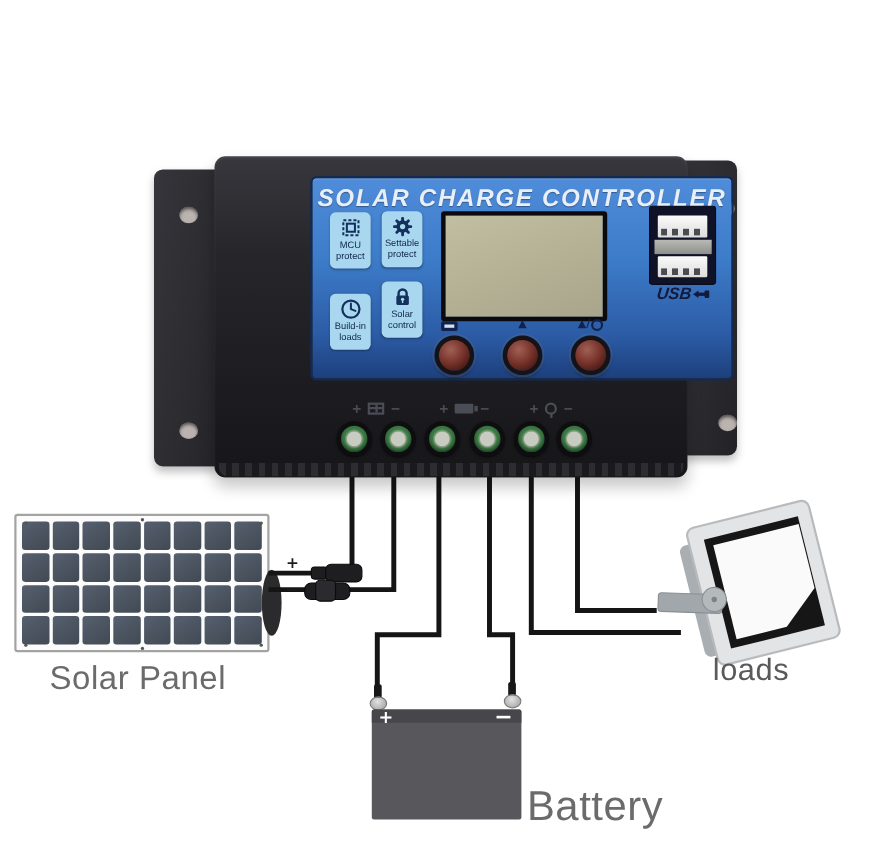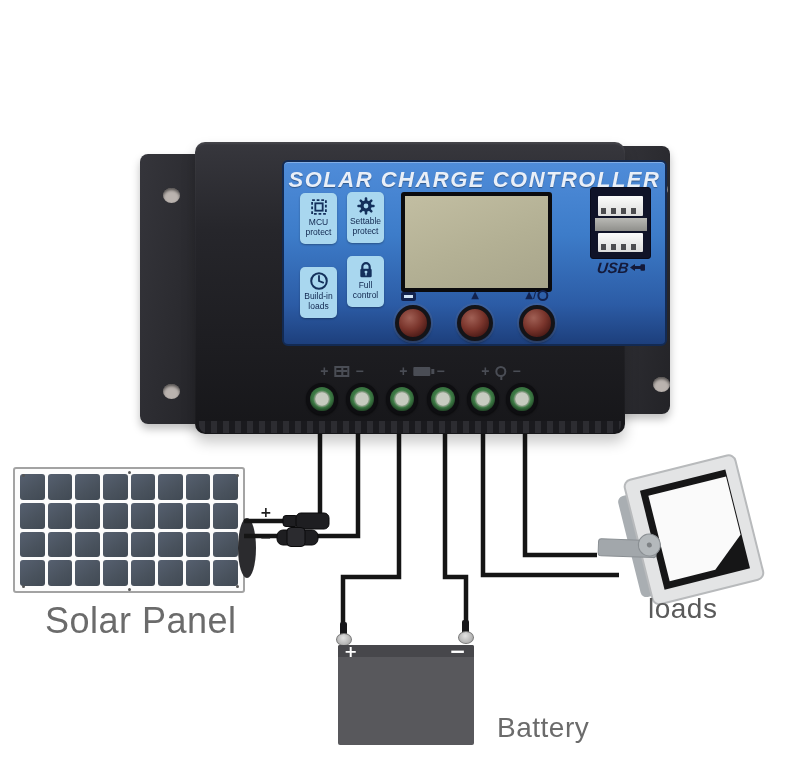--- a/index.html
+++ b/index.html
@@ -234,21 +234,21 @@
           <span class="bl">Build-in</span>
           <span class="bl">loads</span>
         </div>
         <div class="badge" style="left:63px;top:94px">
           <svg viewBox="0 0 24 24">
             <path d="M8 11 V8.5 a4 4 0 0 1 8 0 V11" fill="none" stroke="#14305c" stroke-width="2.4"></path>
             <rect x="5.8" y="10.5" width="12.4" height="9.5" rx="1.5" fill="#14305c"></rect>
             <circle cx="12" cy="14.3" r="1.6" fill="#a9d7ef"></circle>
             <rect x="11.3" y="15" width="1.4" height="3" fill="#a9d7ef"></rect>
           </svg>
-          <span class="bl">Full</span>
+          <span class="bl">Solar</span>
           <span class="bl">control</span>
         </div>
 
         <div class="lcd"></div>
 
         <div class="usb-block">
           <div class="tongue t1"></div>
           <div class="usb-sep"></div>
           <div class="tongue t2"></div>
         </div>
@@ -322,17 +322,17 @@
       <rect x="-42" y="-51" width="88" height="102" fill="#161617"></rect>
       <polygon points="-35,-44 45,-44 45,16 12,44 -35,44" fill="#fafafa"></polygon>
       <g transform="rotate(16)">
         <rect x="-94" y="12" width="58" height="17" rx="3" fill="#a2a7ab" stroke="#8a8f93"></rect>
       </g>
       <circle cx="-46" cy="4" r="11" fill="#b4b9bc" stroke="#8a8f93"></circle>
       <circle cx="-46" cy="4" r="2.5" fill="#7e8285"></circle>
     </g>
   </svg>
 
-  <div class="dev-label" style="left:45px;top:600px;font-size:36px">Solar Panel</div>
+  <div class="dev-label" style="left:45px;top:600px;font-size:30px">Solar Panel</div>
   <div class="dev-label" style="left:648px;top:593px;font-size:28px;color:#5a5a5a">loads</div>
-  <div class="dev-label" style="left:497px;top:712px;font-size:28px">Battery</div>
+  <div class="dev-label" style="left:479px;top:712px;font-size:38px">Battery</div>
 
 </div>
 
 </body></html>

